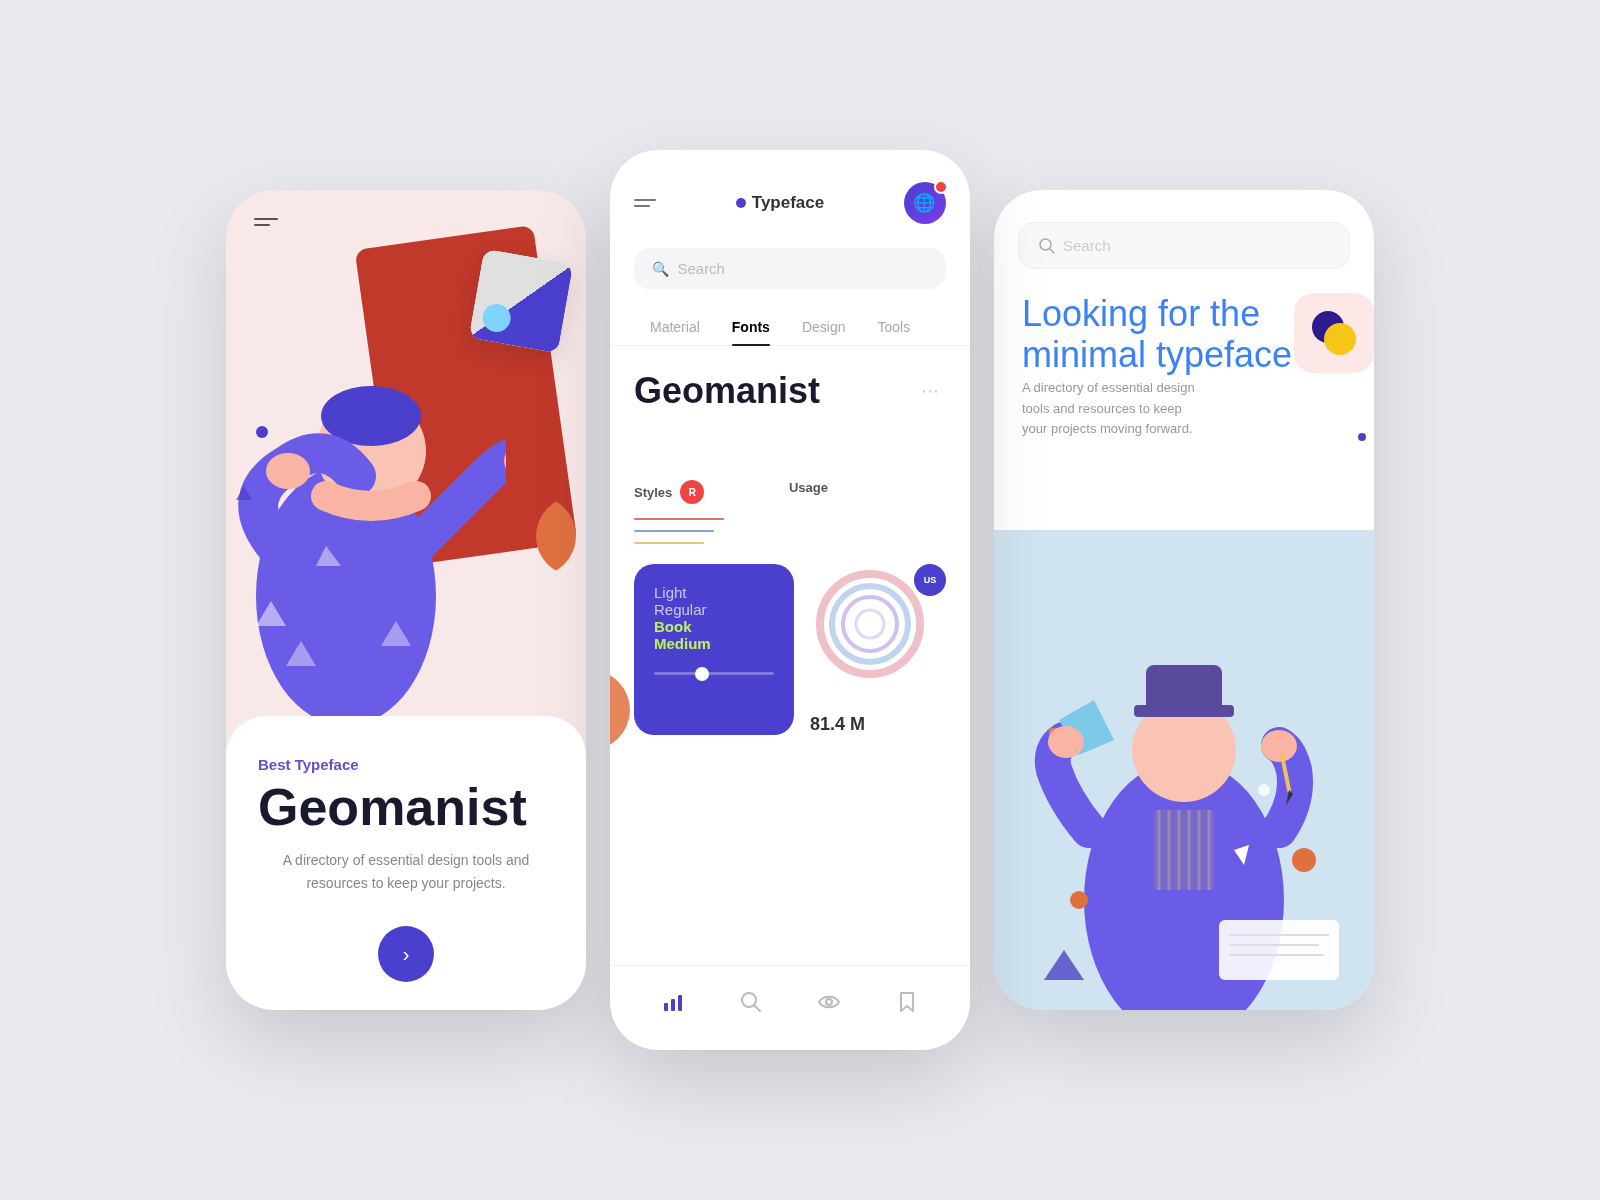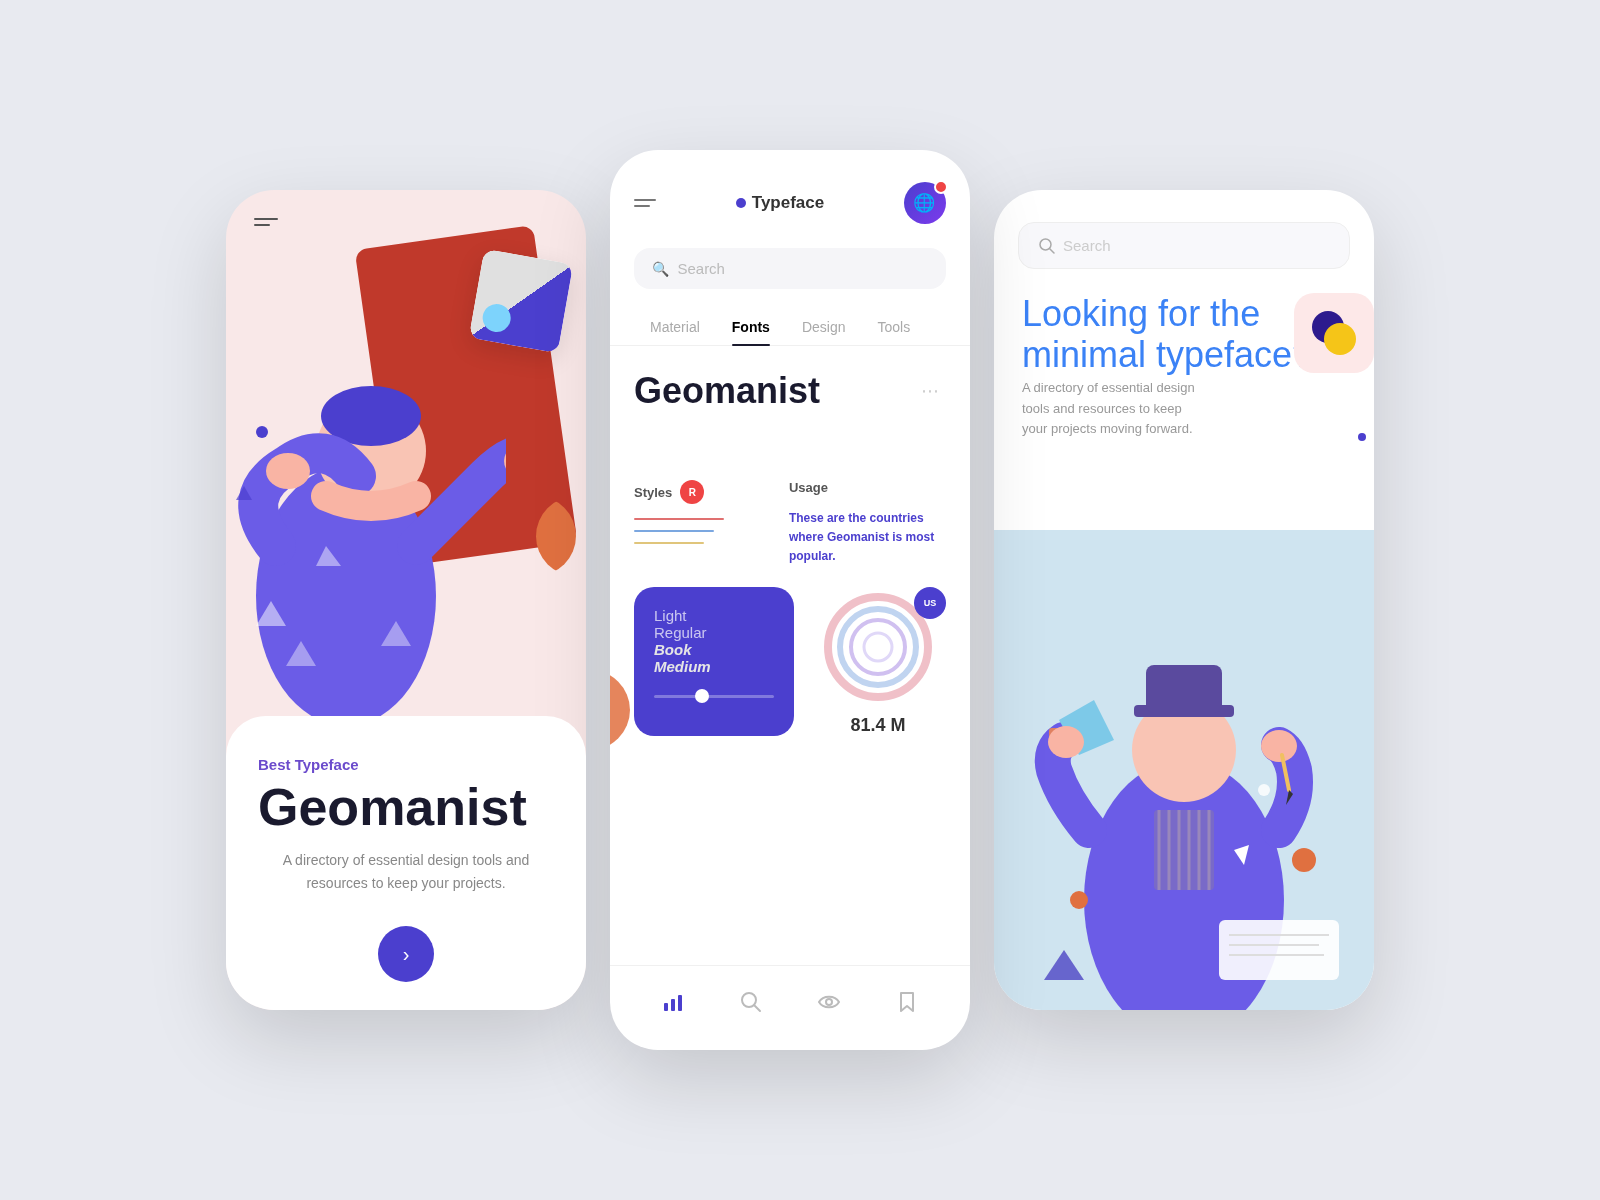--- a/index.html
+++ b/index.html
@@ -351,22 +351,21 @@
       flex-direction: column;
       gap: 0;
       margin-bottom: 20px;
     }
     .weight-item {
       font-size: 15px;
       color: rgba(255,255,255,0.7);
     }
     .weight-item.bold {
       font-weight: 700;
-      color: #e5e5e5;
-      font-style: italic;
+      color: #bef264;
     }
     .slider-area {
       display: flex;
       align-items: center;
       gap: 8px;
     }
     .slider-track {
       flex: 1;
       height: 3px;
       background: rgba(255,255,255,0.3);
@@ -381,23 +380,23 @@
       width: 14px;
       height: 14px;
       background: white;
       border-radius: 50%;
     }
 
     .donut-area {
       flex: 1;
       display: flex;
       flex-direction: column;
-      align-items: center;
-      justify-content: center;
-      position: relative;
+      justify-content: center;
+      position: relative;
+      gap: 22px;
     }
     .donut-svg {
       width: 120px;
       height: 120px;
     }
     .us-badge {
       position: absolute;
       top: 0;
       right: 0;
       width: 32px;
@@ -633,23 +632,20 @@
         <div class="style-lines">
           <div class="style-line" style="background:#e07070;width:90px;"></div>
           <div class="style-line" style="background:#7BA7E0;width:80px;"></div>
           <div class="style-line" style="background:#E0C57B;width:70px;"></div>
         </div>
       </div>
       <div class="usage-col">
         <div class="col-label">
           <span>Usage</span>
         </div>
-        <p class="usage-text">
-          <span>These are the countries where </span><span style="color:#4B3FCE;font-weight:600;">Geomanist</span><span> is most popular.</span>
-        </p>
       </div>
     </div>
 
     <div class="font-card-area">
 
       <div class="font-weights-card">
         <div class="weight-list">
           <div class="weight-item">Light</div>
           <div class="weight-item">Regular</div>
           <div class="weight-item bold">Book</div>

